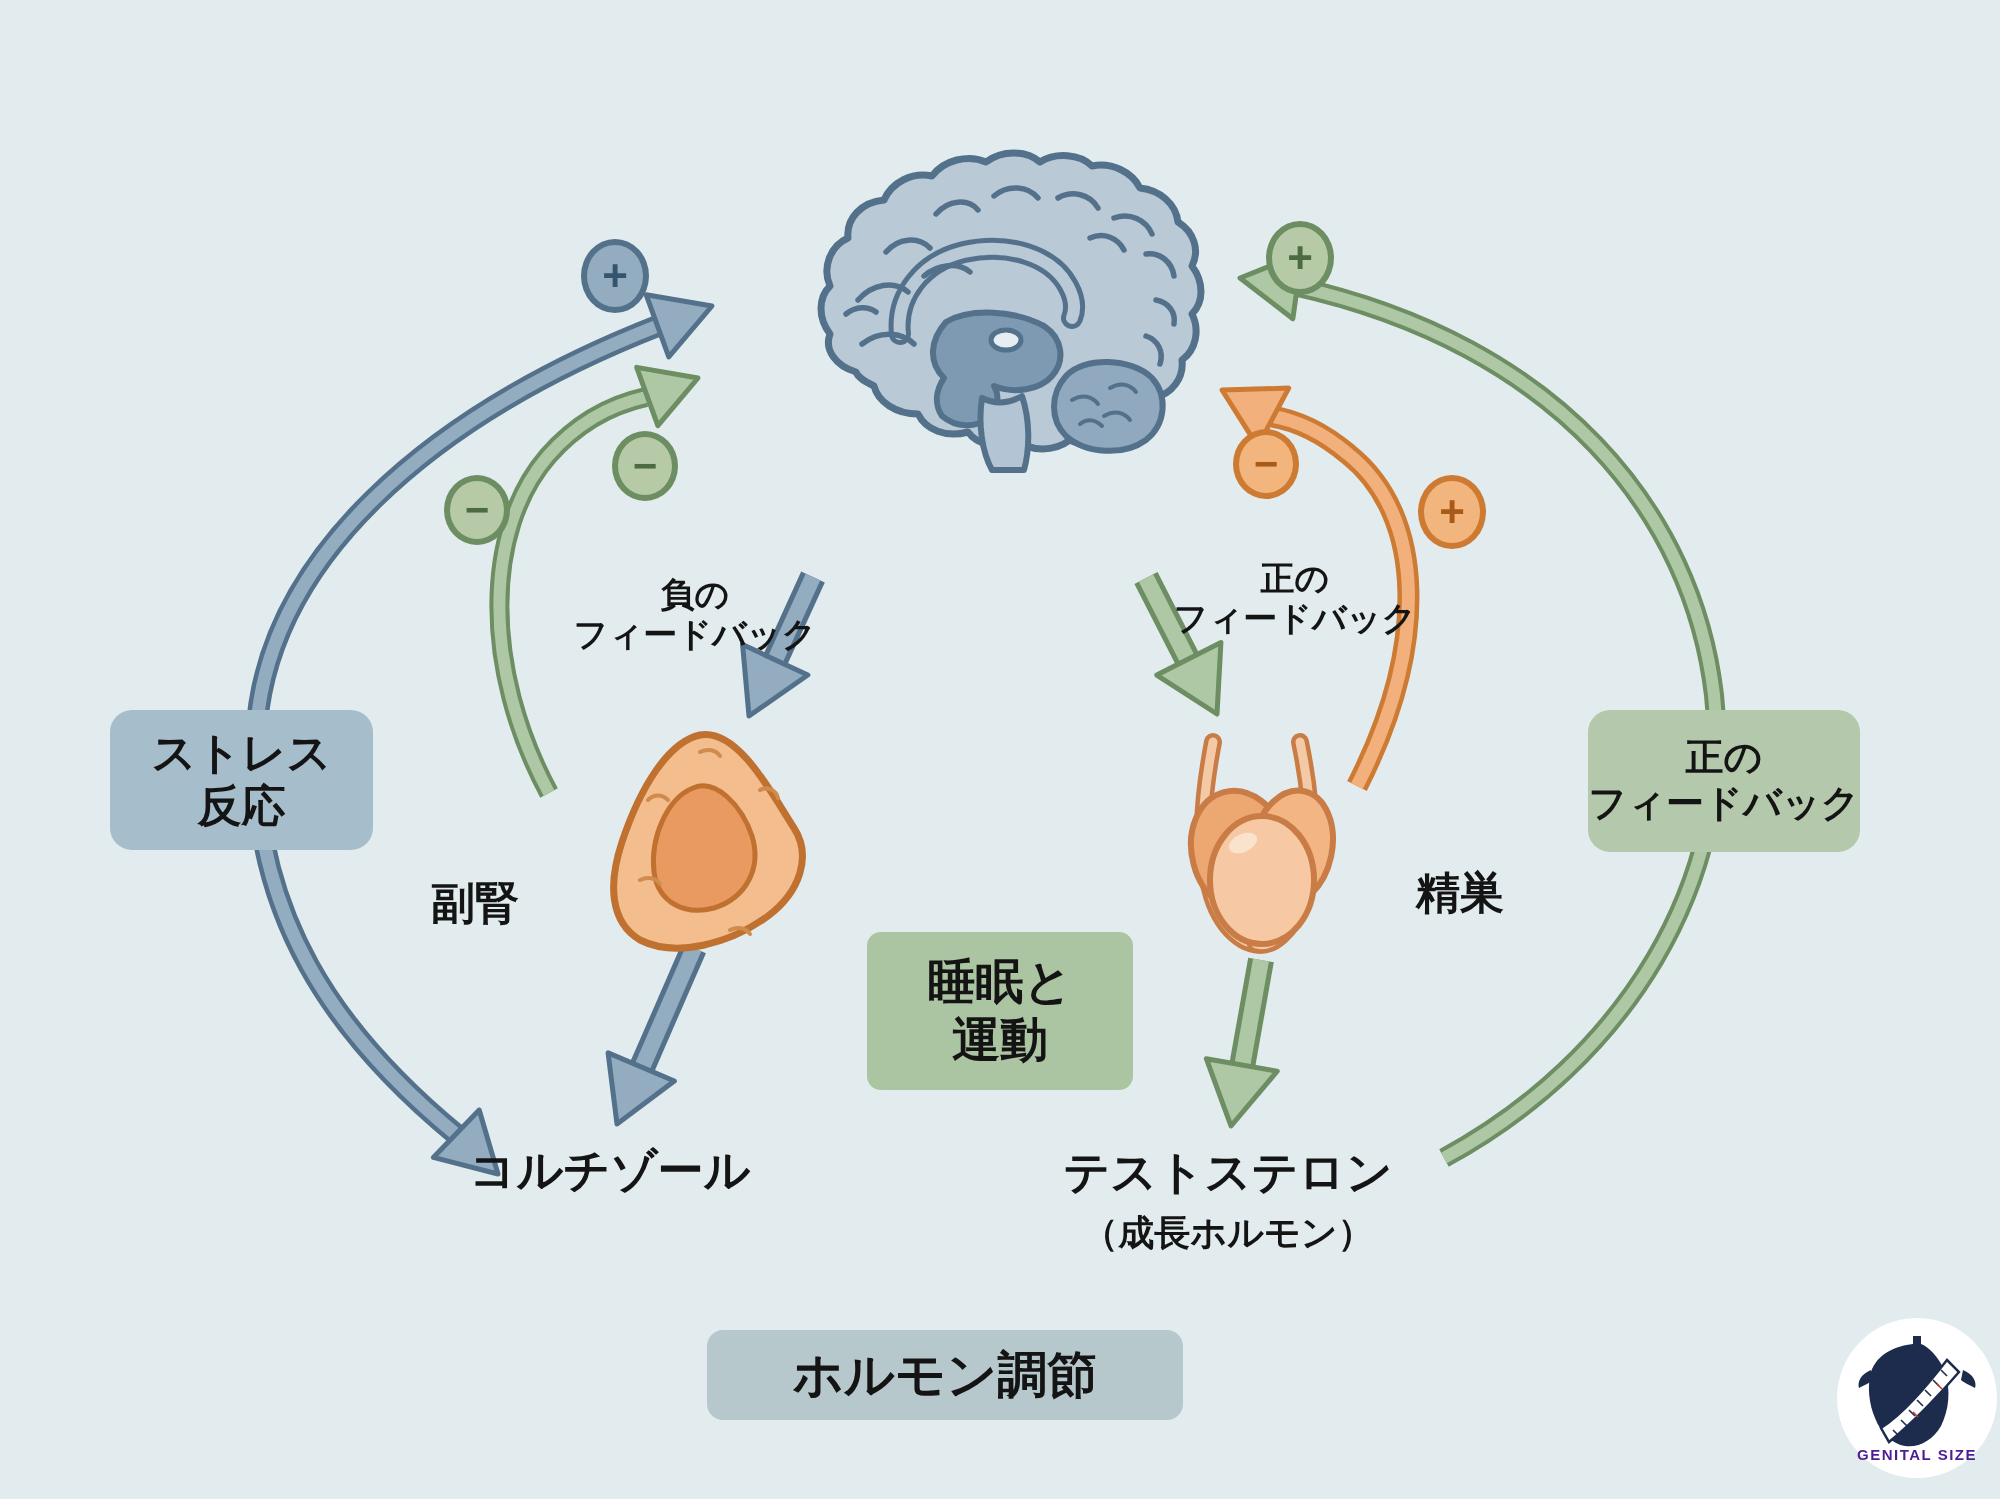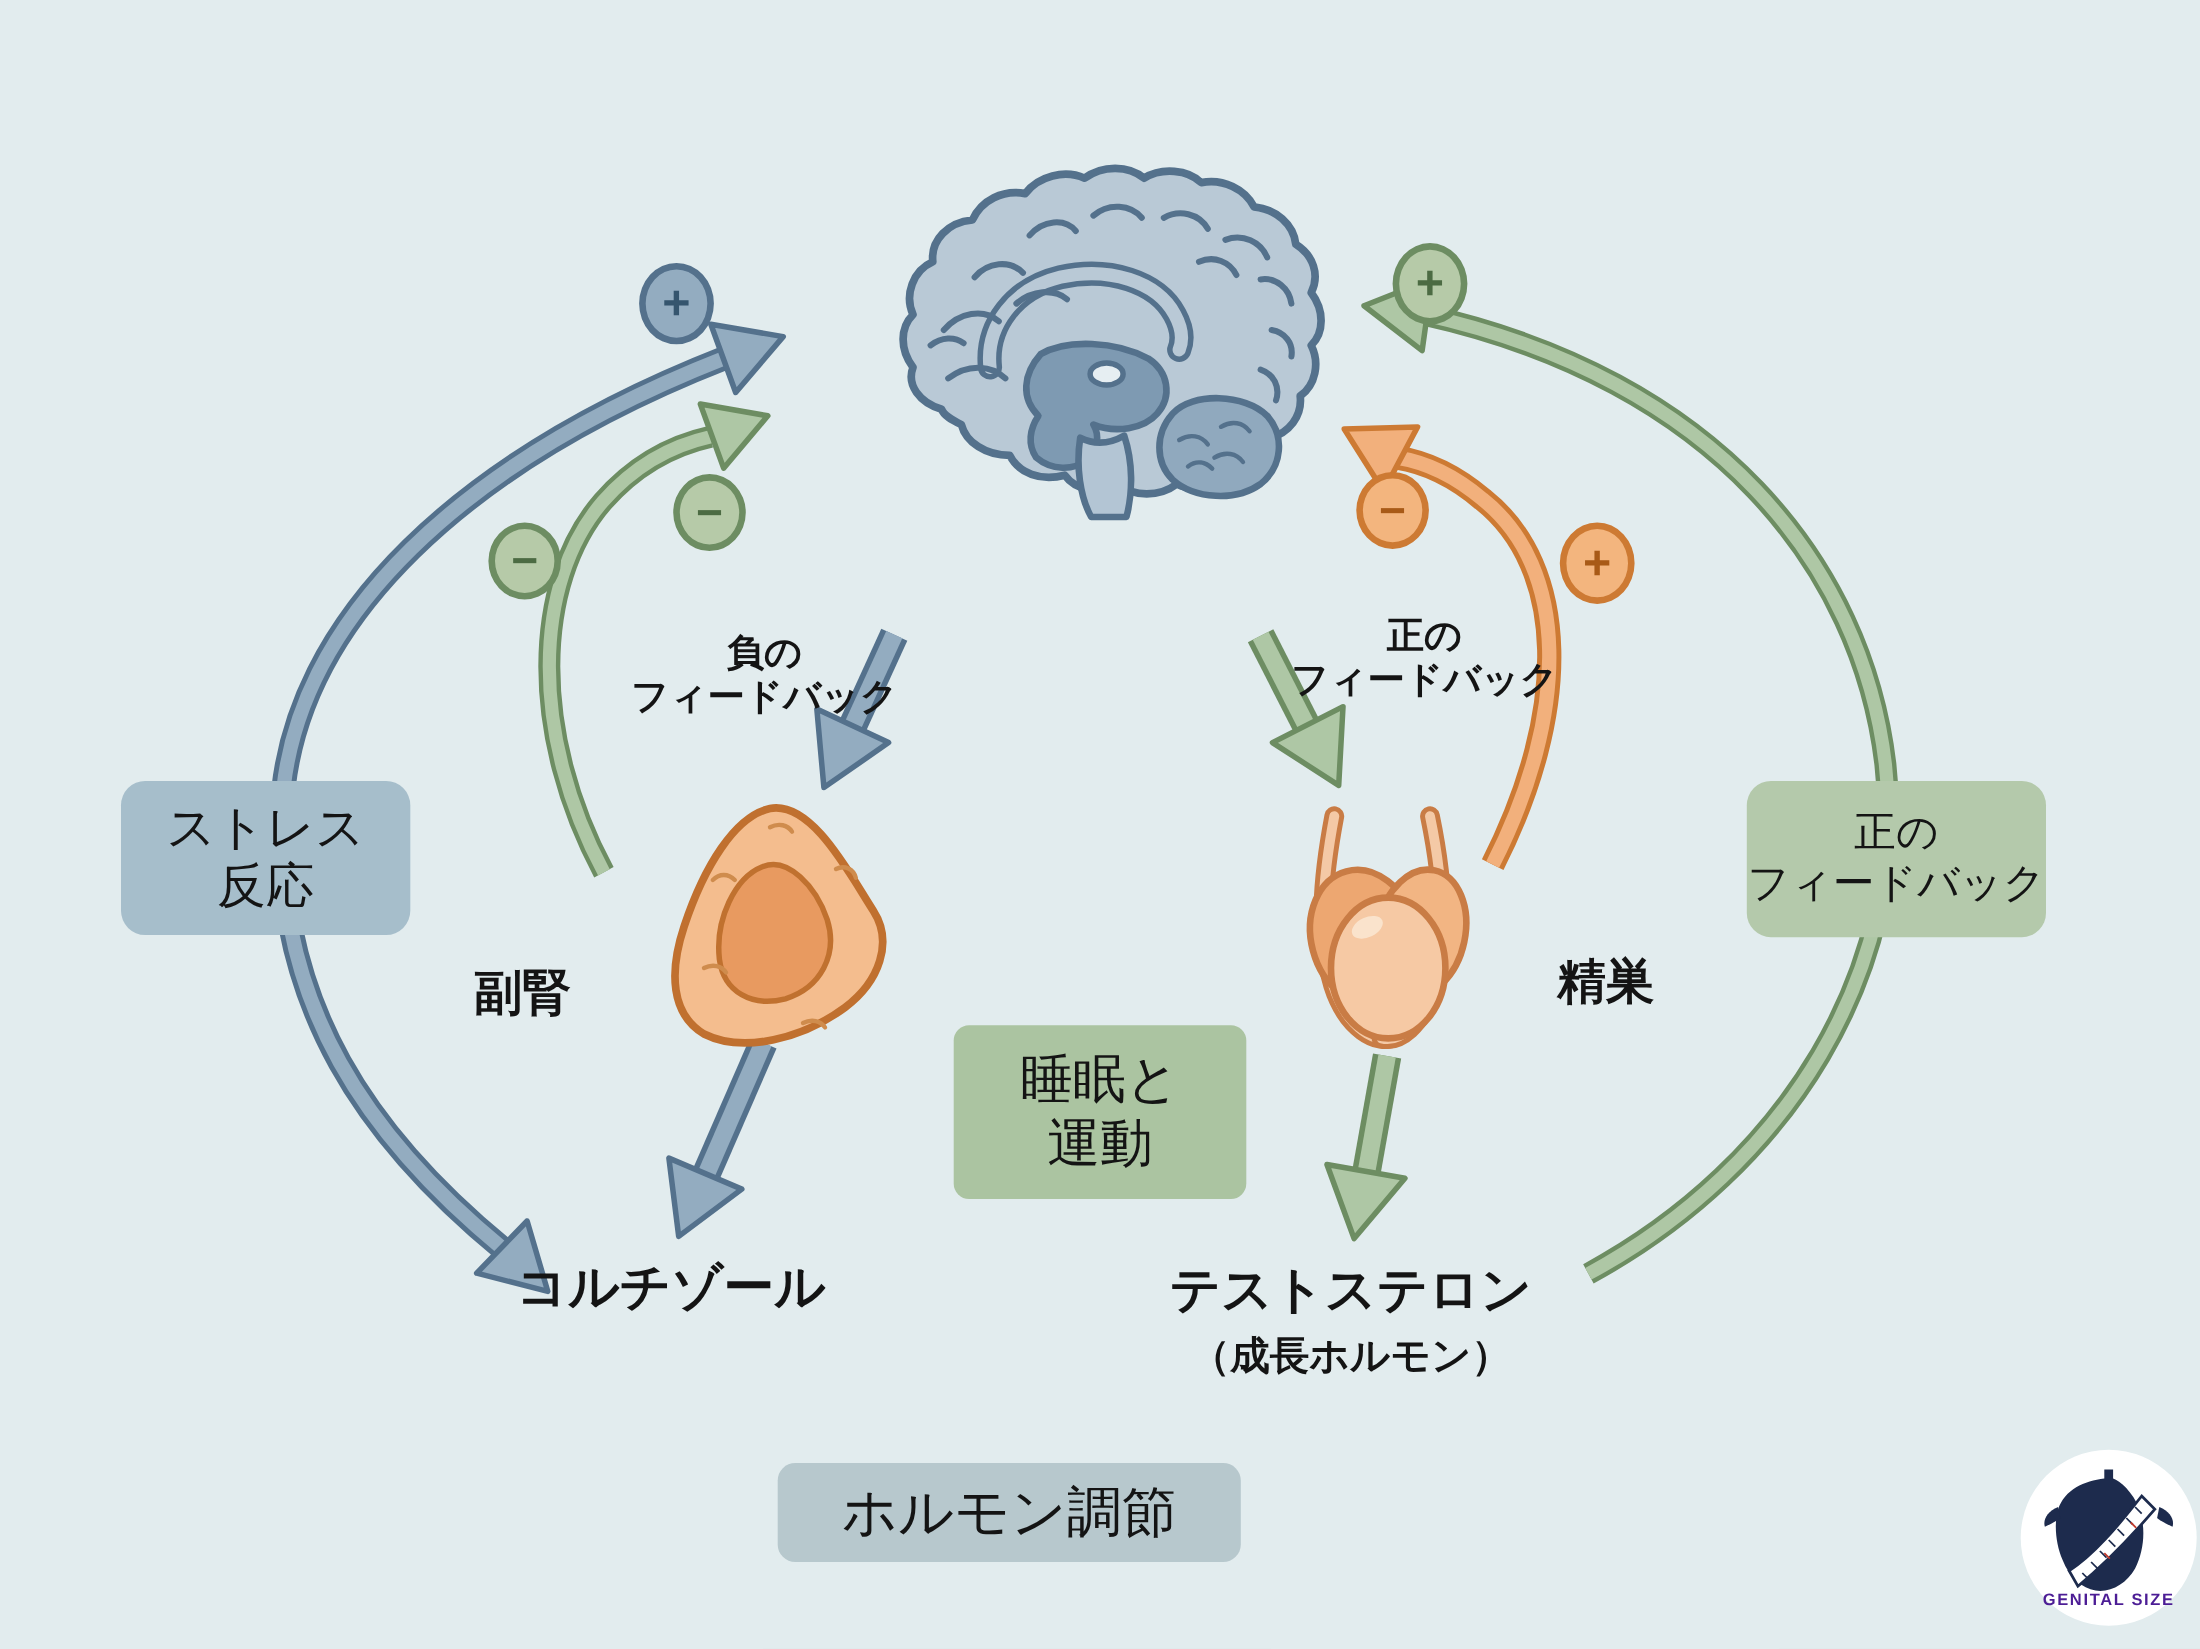--- a/index.html
+++ b/index.html
@@ -14,25 +14,25 @@
   .art{position:absolute;left:0;top:0;width:2000px;height:1499px;}
   .txt{position:absolute;transform:translate(-50%,-50%);text-align:center;
        font-weight:800;color:#141414;line-height:1.18;white-space:nowrap;}
   .title{left:1000px;top:86px;font-size:54px;font-weight:900;letter-spacing:1px;}
   .hypo{left:975px;top:536px;font-size:50px;font-weight:900;}
   .fb-label{font-size:34px;font-weight:900;}
   .organ-label{font-size:44px;font-weight:700;}
   .hormone{font-size:46px;font-weight:900;}
   .hormone-sub{font-size:36px;font-weight:800;}
   .box{position:absolute;display:flex;flex-direction:column;align-items:center;
-       justify-content:center;font-weight:400;color:#141414;text-align:center;line-height:1.2;}
+       justify-content:center;font-weight:700;color:#141414;text-align:center;line-height:1.2;}
   .stress-box{left:110px;top:710px;width:263px;height:140px;background:#a6becb;border-radius:22px;font-size:44px;}
   .sleep-box{left:867px;top:932px;width:266px;height:158px;background:#abc4a1;border-radius:14px;font-size:48px;}
   .posfb-box{left:1588px;top:710px;width:272px;height:142px;background:#b4c9ab;border-radius:22px;font-size:38px;}
-  .regulation-box{left:707px;top:1330px;width:421px;height:90px;background:#b7c8cd;border-radius:16px;font-size:50px;}
+  .regulation-box{left:707px;top:1330px;width:476px;height:90px;background:#b7c8cd;border-radius:16px;font-size:50px;}
   .sign{position:absolute;transform:translate(-50%,-50%);display:flex;align-items:center;justify-content:center;
         border-radius:50%;font-weight:900;line-height:1;}
   .sign-plus{width:56px;height:62px;font-size:44px;}
   .sign-minus{width:54px;height:58px;font-size:42px;}
   .sign-blue{background:#93acc0;border:6px solid #54718c;color:#35556e;}
   .sign-green{background:#b6caa8;border:6px solid #6d8d62;color:#4c6b43;}
   .sign-orange{background:#f3b57e;border:6px solid #cd7a33;color:#a85a17;}
   .logo-text{left:1917px;top:1455px;font-size:15px;font-weight:900;letter-spacing:1.5px;color:#4c1d95;}
 </style>
 </head>

